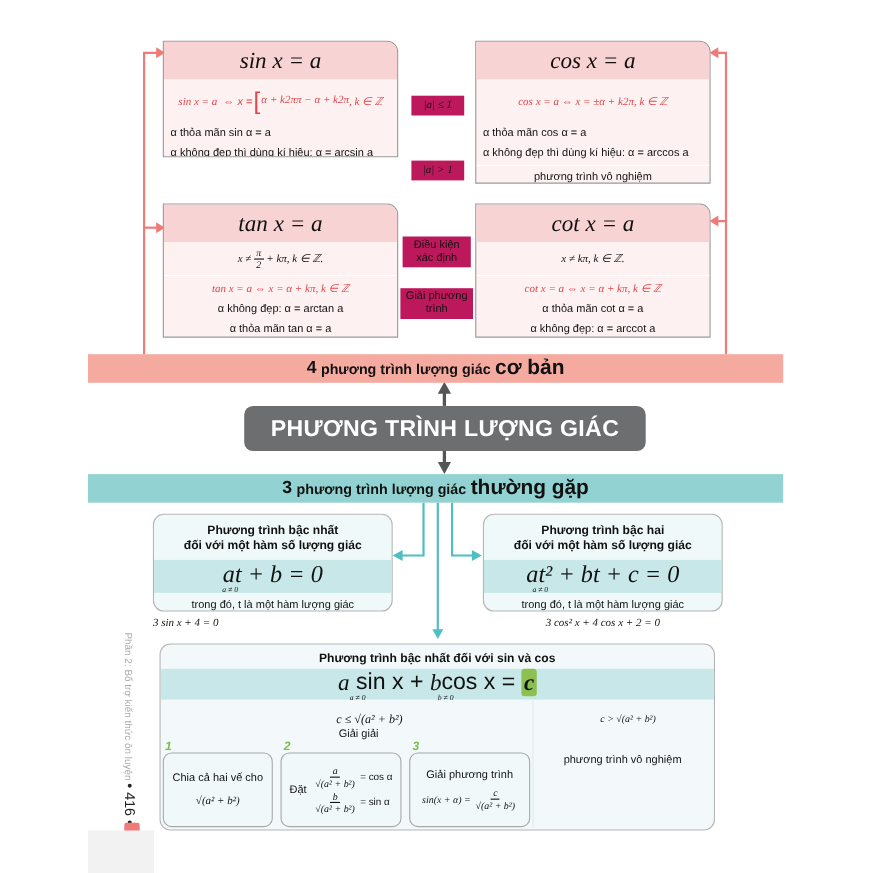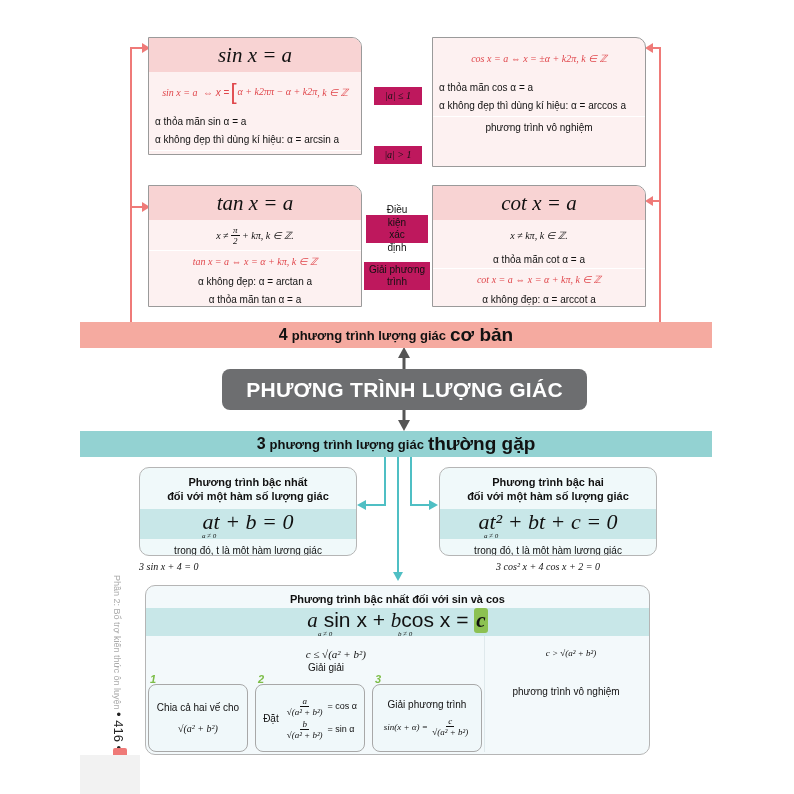--- a/index.html
+++ b/index.html
@@ -65,41 +65,44 @@
   </g>
 
   <g stroke="#9ccc6b" stroke-width="1.2" fill="none">
     <path d="M480 628 Q430 645 370 650"></path>
     <path d="M486 630 Q505 652 520 653"></path>
   </g>
   <polygon points="364,650 372,645 372,655" fill="#9ccc6b"></polygon>
   <polygon points="524,653 516,648 516,658" fill="#9ccc6b"></polygon>
 </svg>
 
-<div class="pcard" style="left:148px;top:37px;width:214px;height:118px">
+<div class="pcard" style="left:148px;top:37px;width:214px;height:106px">
   <div class="hd">
       <span class="m">sin x = a</span>
     </div>
   <div class="row red" style="height:40px">
     <span class="m">sin x = a</span>&nbsp;&nbsp;<span>⇔ <i>x</i> =</span>
     <span style="font-size:22px;font-weight:200;margin:0 1px">[</span>
     <span style="display:flex;flex-direction:row;line-height:12px">
         <span class="m">α + k2π</span>
         <span class="m">π − α + k2π</span>
       </span>
     <span class="m">, k ∈ ℤ</span>
   </div>
   <div class="ln">α thỏa mãn sin α = a</div>
   <div class="ln">α không đẹp thì dùng kí hiệu: α = arcsin a</div>
   <div class="row sep" style="height:22px;margin-top:2px">
       <span>phương trình vô nghiệm</span>
     </div>
 </div>
 
 <div class="pcard" style="left:432px;top:37px;width:214px;height:130px">
+  <div class="hd">
+      <span class="m">cos x = a</span>
+    </div>
   <div class="row red m" style="height:40px">cos x = a  ⇔ x = ±α + k2π, k ∈ ℤ</div>
   <div class="ln">α thỏa mãn cos α = a</div>
   <div class="ln">α không đẹp thì dùng kí hiệu: α = arccos a</div>
   <div class="row sep" style="height:22px;margin-top:2px">
       <span>phương trình vô nghiệm</span>
     </div>
 </div>
 
 <div class="midlbl" style="left:374px;top:87px;width:48px;height:18px">
     <span class="m">|a| ≤ 1</span>
@@ -123,26 +126,26 @@
   <div class="row red m sep" style="height:22px">tan x = a  ⇔ x = α + kπ, k ∈ ℤ</div>
   <div class="row" style="height:18px">α không đẹp: α = arctan a</div>
   <div class="row" style="height:18px">α thỏa mãn tan α = a</div>
 </div>
 
 <div class="pcard" style="left:432px;top:185px;width:214px;height:122px">
   <div class="hd">
       <span class="m">cot x = a</span>
     </div>
   <div class="row m" style="height:30px">x ≠ kπ, k ∈ ℤ.</div>
+  <div class="row red m sep" style="height:22px">cot x = a  ⇔ x = α + kπ, k ∈ ℤ</div>
   <div class="row" style="height:18px">α thỏa mãn cot α = a</div>
-  <div class="row red m sep" style="height:22px">cot x = a  ⇔ x = α + kπ, k ∈ ℤ</div>
   <div class="row" style="height:18px">α không đẹp: α = arccot a</div>
 </div>
 
-<div class="midlbl" style="left:366px;top:215px;width:62px;height:28px;padding:0 18px">Điều kiện xác định</div>
+<div class="midlbl" style="left:366px;top:215px;width:62px;height:28px;padding:0 6px">Điều kiện xác định</div>
 <div class="midlbl" style="left:364px;top:262px;width:66px;height:28px;padding:0 4px">Giải phương trình</div>
 
 <div class="band" style="top:322px;height:26px;background:#f5aaa0">
   <span class="num">4</span>
     <span>phương trình lượng giác</span>
     <span class="big">cơ bản</span>
 </div>
 
 <div class="central">PHƯƠNG TRÌNH LƯỢNG GIÁC</div>
 

